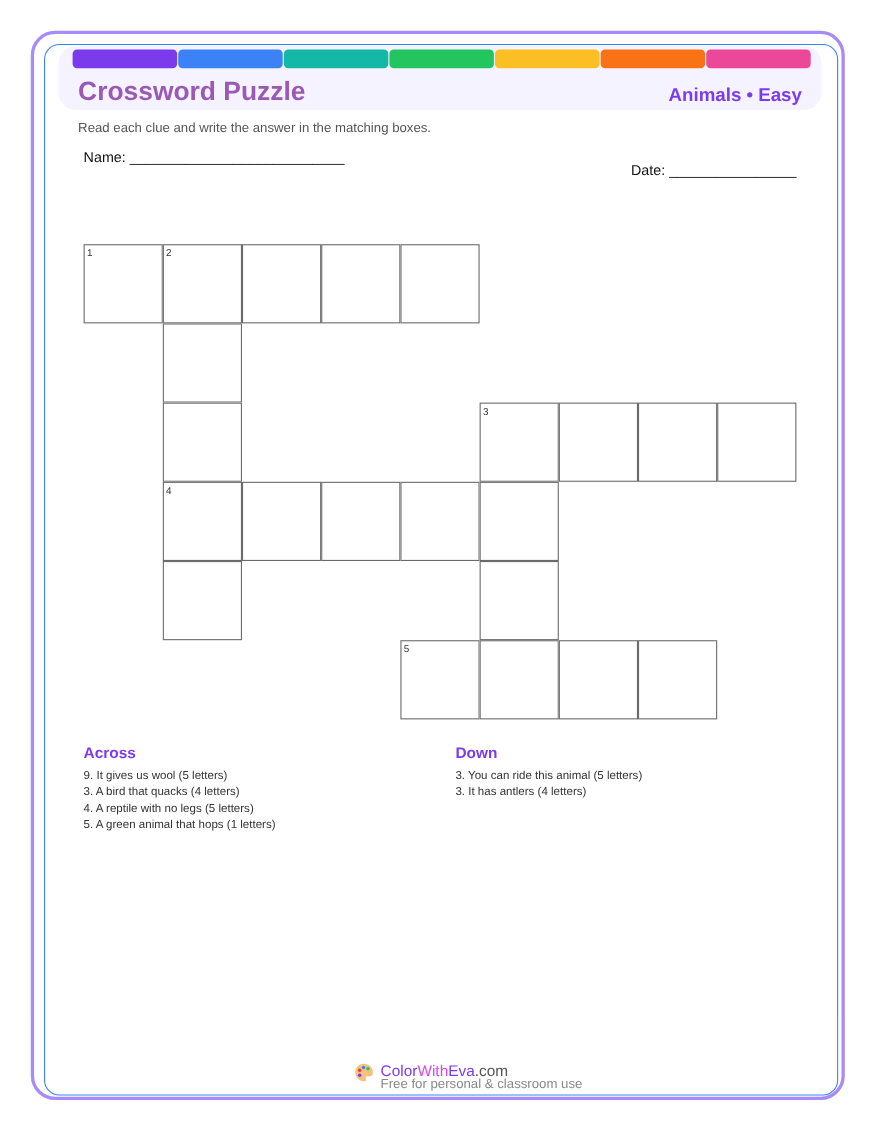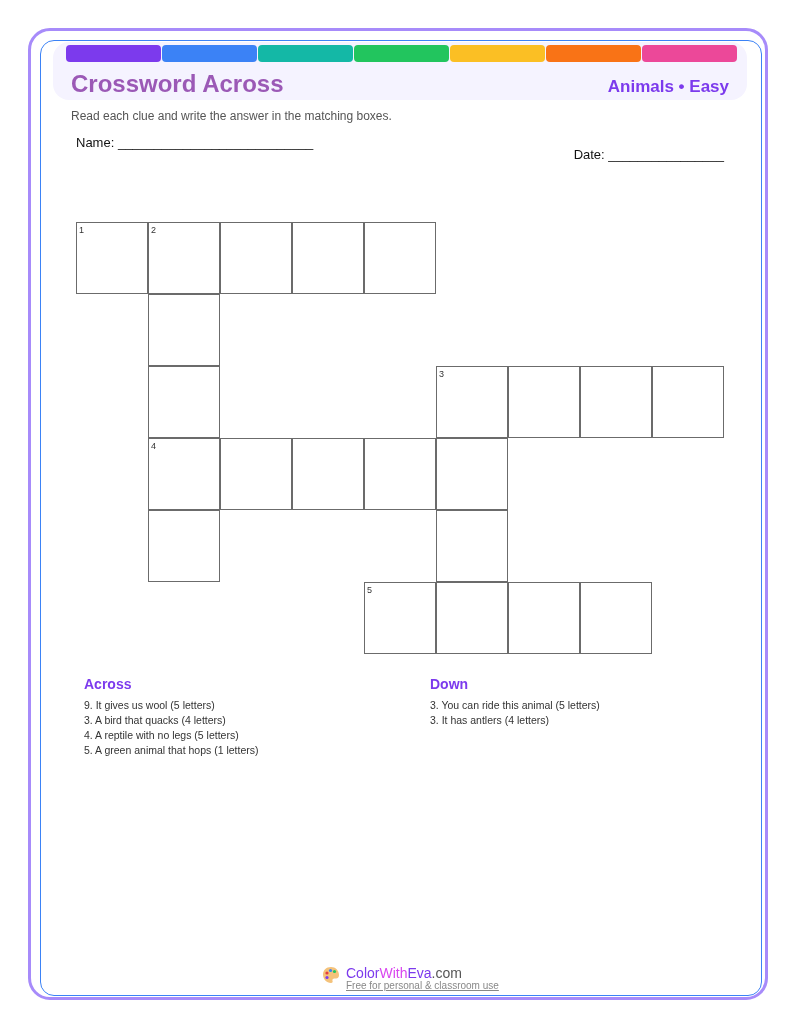--- a/index.html
+++ b/index.html
@@ -12,43 +12,43 @@
   .title { position:absolute; left:71px; top:70px; font-size:24px; font-weight:bold; color:#9b59b6; }
   .subject { position:absolute; right:71px; top:77px; font-size:17px; font-weight:bold; color:#7c3aed;text-align:center; }
   .instr { position:absolute; left:71px; top:109px; font-size:12px; color:#555; }
   .name { position:absolute; left:76px; top:135px; font-size:13px; color:#111; }
   .date { position:absolute; right:76px; top:135px; font-size:13px; color:#111;margin-top:12px; }
   .grid { position:absolute; left:76px; top:222px; }
   .cell { position:absolute; width:72px; height:72px; border:1px solid #6b6b6b; box-sizing:border-box; background:#fff; }
   .num { position:absolute; left:2px; top:2px; font-size:9px; color:#333; }
   .clues-h { font-size:14px; font-weight:bold; color:#7c3aed; margin:0 0 6px 0; }
   .clue { font-size:10.5px; color:#333; line-height:15px; }
-  .across { position:absolute; left:76px; top:676px;margin-left:8px; }
-  .down { position:absolute; left:430px; top:676px; }
+  .across { position:absolute; left:76px; top:676px; }
+  .down { position:absolute; left:414px; top:676px; }
   .footer { position:absolute; left:322px; top:966px; display:flex; align-items:flex-start; gap:6px; }
   .brand { font-size:14px; font-weight:normal; line-height:15px; }
-  .tag { font-size:10px; color:#888; line-height:9px;text-decoration:underline; }
+  .tag { font-size:12px; color:#888; line-height:9px; }
 </style>
 </head>
 <body>
 
 <div class="outer"></div>
 <div class="inner"></div>
 
 <div class="header"></div>
 <div class="stripes" id="stripes">
     <div class="stripe" style="background: rgb(124, 58, 237);"></div>
     <div class="stripe" style="background: rgb(59, 130, 246);"></div>
     <div class="stripe" style="background: rgb(20, 184, 166);"></div>
     <div class="stripe" style="background: rgb(34, 197, 94);"></div>
     <div class="stripe" style="background: rgb(251, 191, 36);"></div>
     <div class="stripe" style="background: rgb(249, 115, 22);"></div>
     <div class="stripe" style="background: rgb(236, 72, 153);"></div>
   </div>
-<div class="title">Crossword Across</div>
+<div class="title">Crossword Puzzle</div>
 <div class="subject">Animals • Easy</div>
 
 <div class="instr">Read each clue and write the answer in the matching boxes.</div>
 <div class="name">Name: ___________________________</div>
 <div class="date">Date: ________________</div>
 
 <div class="grid" id="grid">
     <div class="cell" style="left: 0px; top: 0px;">
       <span class="num">1</span>
     </div>

